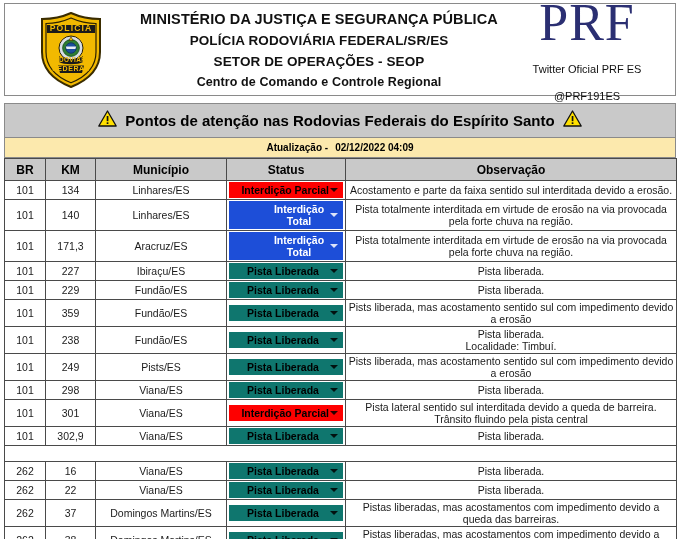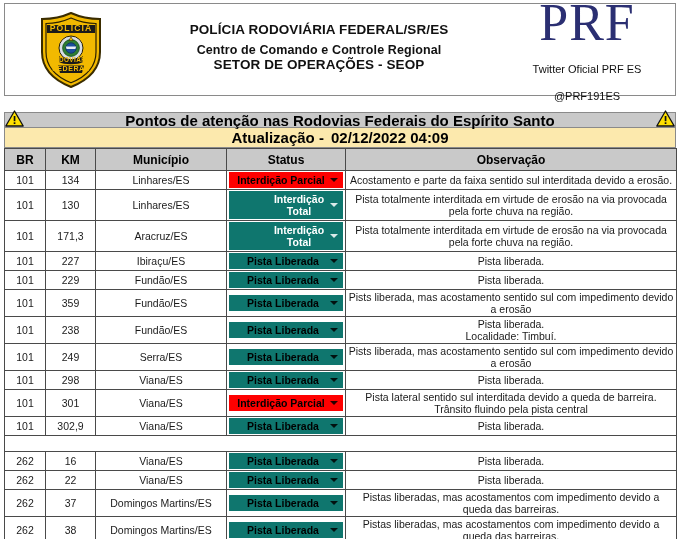--- a/index.html
+++ b/index.html
@@ -79,48 +79,48 @@
   .prf-sub {
     font-size: 11px;
     font-weight: normal;
     color: #111111;
     line-height: 14px;
     margin-top: 13px;
   }
 
   
   .title-band {
-    margin-top: 16px;
+    margin-top: 7px;
     border: 1px solid #8a8a8a;
     background: #c9c9c9;
-    height: 16px;
+    height: 35px;
     display: flex;
     align-items: center;
-    justify-content: space-between;
+    justify-content: center;
     box-sizing: border-box;
   }
   .title-band .txt {
     font-size: 15px;
     font-weight: bold;
     color: #000000;
     padding: 0 8px;
   }
   .warn-tri { flex: none; display: block; }
 
   .update-band {
     border-left: 1px solid #8a8a8a;
     border-right: 1px solid #8a8a8a;
     border-bottom: 1px solid #8a8a8a;
     background: #fce9ad;
     height: 20px;
     display: flex;
     align-items: center;
     justify-content: center;
     box-sizing: border-box;
-    font-size: 15px;
+    font-size: 10px;
     font-weight: bold;
     color: #000000;
   }
   .update-band .sep { display: inline-block; width: 7px; }
 
   
   table.grid {
     border-collapse: collapse;
     width: 672px;
     table-layout: fixed;
@@ -174,22 +174,22 @@
     right: 5px;
     top: 50%;
     margin-top: -2px;
     width: 0; height: 0;
     border-left: 4px solid transparent;
     border-right: 4px solid transparent;
     border-top: 4px solid currentColor;
     opacity: .85;
   }
   .st-liberada  { background: #0f766e; color: #000000; padding-left: 8px; }
-  .st-parcial   { background: #fe0000; color: #000000; }
-  .st-total     { background: #0f766e; color: #ffffff; padding-left: 40px; }
+  .st-parcial   { background: #fe0000; color: #000000; justify-content: flex-end; }
+  .st-total     { background: #1d4ed8; color: #ffffff; padding-left: 40px; }
 
   tr.spacer td {
     border-left: 1px solid #4a4a4a;
     border-right: 1px solid #4a4a4a;
     border-top: 1px solid #4a4a4a;
     border-bottom: 1px solid #4a4a4a;
     height: 13px;
     background: #ffffff;
   }
 </style>
@@ -214,23 +214,24 @@
           <path d="M33 24.5 L35 28.5 L31 28.5 Z" fill="#f2b900" stroke="#2a2000" stroke-width=".5"></path>
           <path d="M21 44 C25 48, 41 48, 45 44 L45 50 C40 53, 26 53, 21 50 Z" fill="#1a1a1a"></path>
           <text x="33" y="49.6" font-family="Liberation Sans, sans-serif" font-size="6.4" font-weight="bold" fill="#f2b900" text-anchor="middle" letter-spacing=".4">RODOVIÁRIA</text>
           <path d="M20 53.5 L46 53.5 L44 61 L22 61 Z" fill="#1a1a1a"></path>
           <text x="33" y="59.4" font-family="Liberation Sans, sans-serif" font-size="7" font-weight="bold" fill="#f2b900" text-anchor="middle" letter-spacing=".6">FEDERAL</text>
         </svg>
       </div>
     </div>
 
     <div class="titles">
+      <div class="line t1">MINISTÉRIO DA JUSTIÇA E SEGURANÇA PÚBLICA</div>
       <div class="line t2">POLÍCIA RODOVIÁRIA FEDERAL/SR/ES</div>
+      <div class="line t3">SETOR DE OPERAÇÕES - SEOP</div>
       <div class="line t4">Centro de Comando e Controle Regional</div>
-      <div class="line t3">SETOR DE OPERAÇÕES - SEOP</div>
     </div>
 
     <div class="prf-wrap">
       <div class="prf-logo">PRF</div>
       <div class="prf-sub">Twitter Oficial PRF ES</div>
       <div class="prf-sub">@PRF191ES</div>
     </div>
   </div>
 
   <div class="title-band">
@@ -282,21 +283,21 @@
           <td class="status">
             <div class="status-box st-parcial">
               <span>Interdição Parcial</span>
               <span class="arrow"></span>
             </div>
           </td>
           <td class="cell-obs">Acostamento e parte da faixa sentido sul interditada devido a erosão.</td>
         </tr>
         <tr>
           <td class="cell-br">101</td>
-          <td class="cell-km">130</td>
+          <td class="cell-km">140</td>
           <td class="cell-mun">Linhares/ES</td>
           <td class="status">
             <div class="status-box st-total">
               <span>Interdição Total</span>
               <span class="arrow"></span>
             </div>
           </td>
           <td class="cell-obs">Pista totalmente interditada em virtude de erosão na via provocada pela forte chuva na região.</td>
         </tr>
         <tr>
@@ -355,21 +356,21 @@
             <div class="status-box st-liberada">
               <span>Pista Liberada</span>
               <span class="arrow"></span>
             </div>
           </td>
           <td class="cell-obs">Pista liberada.<br>Localidade: Timbuí.</td>
         </tr>
         <tr>
           <td class="cell-br">101</td>
           <td class="cell-km">249</td>
-          <td class="cell-mun">Serra/ES</td>
+          <td class="cell-mun">Pists/ES</td>
           <td class="status">
             <div class="status-box st-liberada">
               <span>Pista Liberada</span>
               <span class="arrow"></span>
             </div>
           </td>
           <td class="cell-obs">Pists liberada, mas acostamento sentido sul com impedimento devido a erosão</td>
         </tr>
         <tr>
           <td class="cell-br">101</td>

